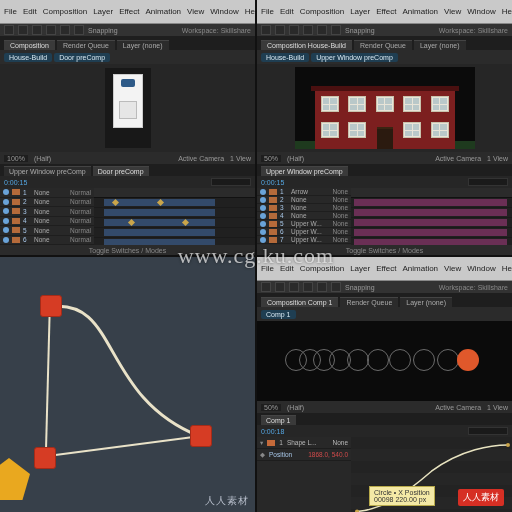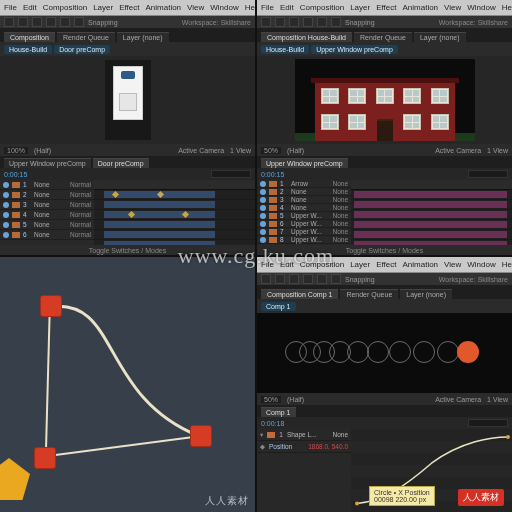--- a/index.html
+++ b/index.html
@@ -27,21 +27,21 @@
     display: flex;
     flex-direction: column;
     position: relative;
     overflow: hidden;
   }
   
   .menubar {
     background: #c9c9c9;
     color: #222;
     font-size: 8px;
-    height: 16px;
+    height: 24px;
     display: flex;
     align-items: center;
     gap: 6px;
     padding: 0 4px;
     border-bottom: 1px solid #888;
   }
   .menubar span { cursor: default; }
   
   .toolbar {
     background: #323232;

